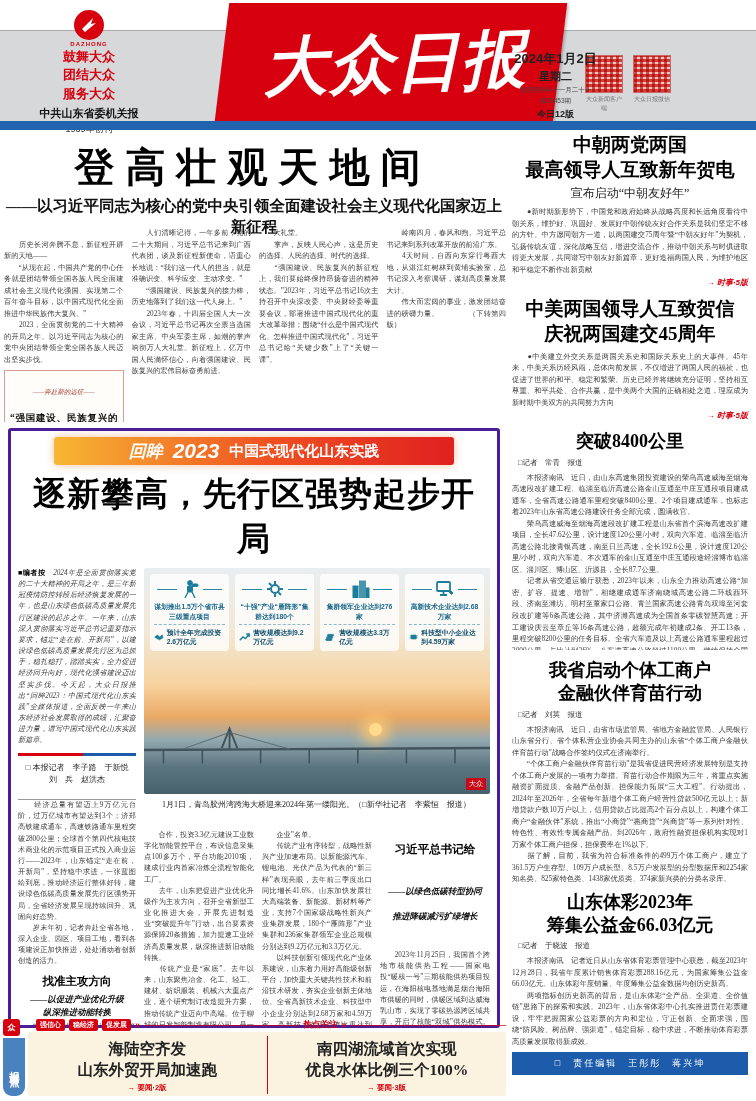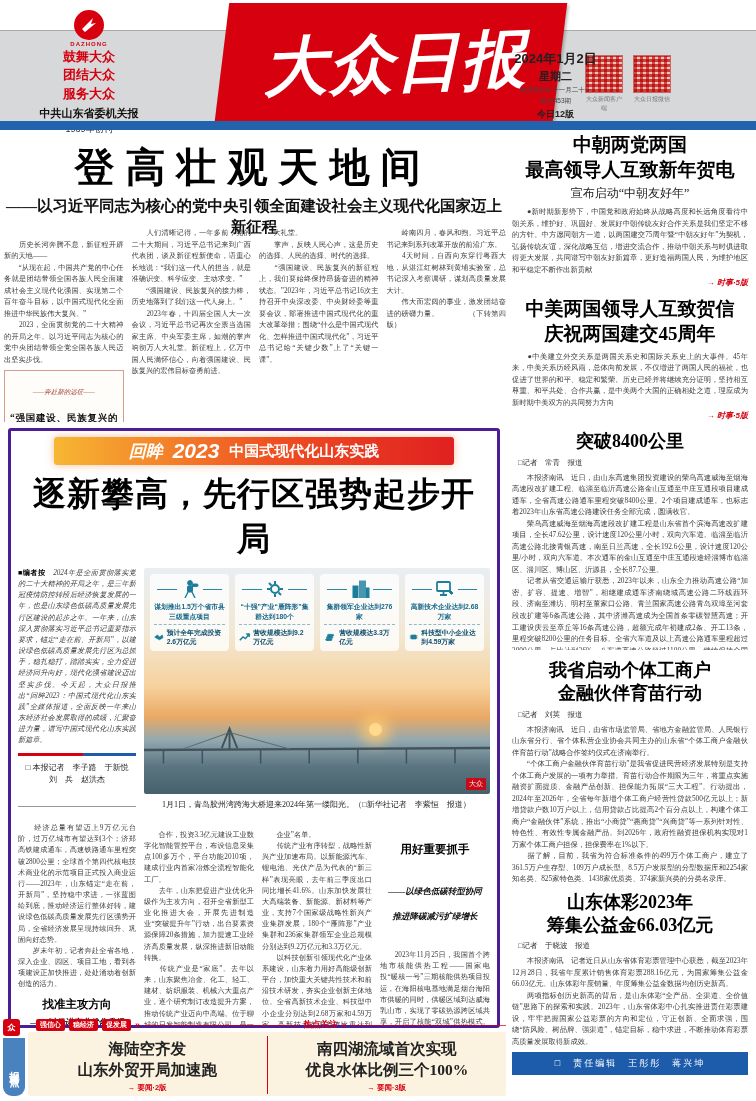--- a/index.html
+++ b/index.html
@@ -68,21 +68,21 @@
   .f-banner .b1{font-size:17px;font-weight:bold;font-style:italic;font-family:"Liberation Serif","DejaVu Serif",serif;}
   .f-banner .b2{font-size:21px;font-weight:900;font-style:italic;}
   .f-banner .b3{font-size:15px;font-weight:bold;}
   .f-head{font-size:33px;font-weight:900;color:#000;text-align:center;letter-spacing:1px;margin:7px 0 6px;}
   .f-row{display:flex;gap:8px;}
   .f-left{width:118px;flex:0 0 118px;height:498px;overflow:hidden;font-size:7.2px;line-height:1.55;
           text-align:justify;color:#3b3b3b;font-family:"Liberation Serif","DejaVu Serif",serif;}
   .ed-label{font-weight:bold;color:#000;}
   .ed-note{font-style:italic;white-space:pre-line;}
   .f-div{height:3px;background:linear-gradient(90deg,#d6000f 0 55%,#1d5cab 55% 100%);margin:6px 0;}
-  .f-byline{text-align:center;font-size:8px;color:#222;line-height:1.6;border-bottom:1px solid #999;padding-bottom:19px;margin-bottom:16px;}
+  .f-byline{text-align:center;font-size:8px;color:#222;line-height:1.6;border-bottom:1px solid #999;padding-bottom:12px;margin-bottom:0;}
   .f-body{white-space:pre-line;}
   .f-sub{font-size:11.5px;font-weight:bold;color:#000;text-align:center;margin:6px 0 2px;font-family:"Liberation Sans",sans-serif;}
   .f-sub-dash{font-size:8.5px;font-weight:bold;font-style:italic;color:#111;line-height:1.5;margin-bottom:3px;}
   .f-right{flex:1;min-width:0;}
   .info{position:relative;height:226px;border-radius:2px;overflow:hidden;
         background:linear-gradient(180deg,#e9eef2 0%,#f2e7d2 30%,#f7d29e 52%,#eaa964 66%,#93a9b0 76%,#5a7480 88%,#46606c 100%);}
   .sun{position:absolute;right:108px;bottom:58px;width:13px;height:13px;border-radius:50%;background:#ffd98c;
        box-shadow:0 0 14px 8px rgba(255,200,110,.85);}
   .bridge{position:absolute;left:0;bottom:20px;width:100%;}
   .cards{position:absolute;left:6px;right:6px;top:6px;display:flex;gap:6px;}
@@ -359,21 +359,21 @@
         <div class="caption">　　1月1日，青岛胶州湾跨海大桥迎来2024年第一缕阳光。（□新华社记者　李紫恒　报道）</div>
         <div class="f-cols">
           <div class="f-col">　　合作，投资3.3亿元建设工业数字化智能管控平台，布设信息采集点100多万个，平台功能2010项，建成行业内首家冶炼全流程智能化工厂。
 　　去年，山东把促进产业优化升级作为主攻方向，召开全省新型工业化推进大会，开展先进制造业“突破提升年”行动，出台要素资源保障20条措施，加力提速工业经济高质量发展，纵深推进新旧动能转换。
 　　传统产业是“家底”。去年以来，山东聚焦冶金、化工、轻工、建材、纺织服装、机械六大重点产业，逐个研究制订改造提升方案，推动传统产业迈向中高端。位于聊城的日发智能制造有限公司，是一家制造大、中型发动机机体等零部件的市属国有企业，受多重因素影响曾面临破产风险。近年来企业聚焦创新驱动，重点加大关键核心技术攻关力度，在行业内首创消失模工艺与低温球铁工艺，开发了西门子大型电机壳、合金铸铁大型机体、地铁机壳，均达到国际领先水平，近三年营收复合增长达20%以上。</div>
           <div class="f-col">　　企业”名单。
 　　传统产业有序转型，战略性新兴产业加速布局。以新能源汽车、锂电池、光伏产品为代表的“新三样”表现亮眼，去年前三季度出口同比增长41.6%。山东加快发展壮大高端装备、新能源、新材料等产业，支持7个国家级战略性新兴产业集群发展，180个“雁阵形”产业集群和236家集群领军企业总规模分别达到9.2万亿元和3.3万亿元。
 　　以科技创新引领现代化产业体系建设，山东着力用好高能级创新平台，加快重大关键共性技术和前沿技术研发，夯实企业创新主体地位。全省高新技术企业、科技型中小企业分别达到2.68万家和4.59万家，高新技术产业产值比重达到51.37%。
 　　“我们把高端化、智能化、绿色化、集群化作为新型工业化全过程的方向，纵深推进先进制造业强省行动。”省工业和信息化厅厅长张海波说。</div>
           <div class="f-col">
-            <div class="f-sub" style="margin-top:0;">用好重要抓手</div>
+            <div class="f-sub" style="margin-top:0;">习近平总书记给</div>
             <div class="f-sub-dash" style="text-align:center;">
               <div>——以绿色低碳转型协同</div>
               <div>推进降碳减污扩绿增长</div>
             </div>
             <span>　　2023年11月25日，我国首个跨地市核能供热工程——国家电投“暖核一号”三期核能供热项目投运，在海阳核电基地满足烟台海阳市供暖的同时，供暖区域到达威海乳山市，实现了零碳热源跨区域共享，开启了核能“双城”供热模式。工程可覆盖乳山主城区630万平方米，可替代原煤消耗23万吨，减排二氧化碳42万吨。
 　　“我们利用山东海阳核能5年供热研发和工程实践，开发并采用了新模式、新技术、新设备，有效保障了跨地市、长距离核能供热的顺利实现。”国家电投核能发展总工程师、山东核电有限公司董事长吴放说。
 　　山东把绿色低碳转型作为重要抓手，深入落实“双碳”战略，大力优化能源结构，加强重点领域生态保护修复，协同推进降碳减污扩绿增长。　（下转第三版）</span>
           </div>
         </div>
       </div>

